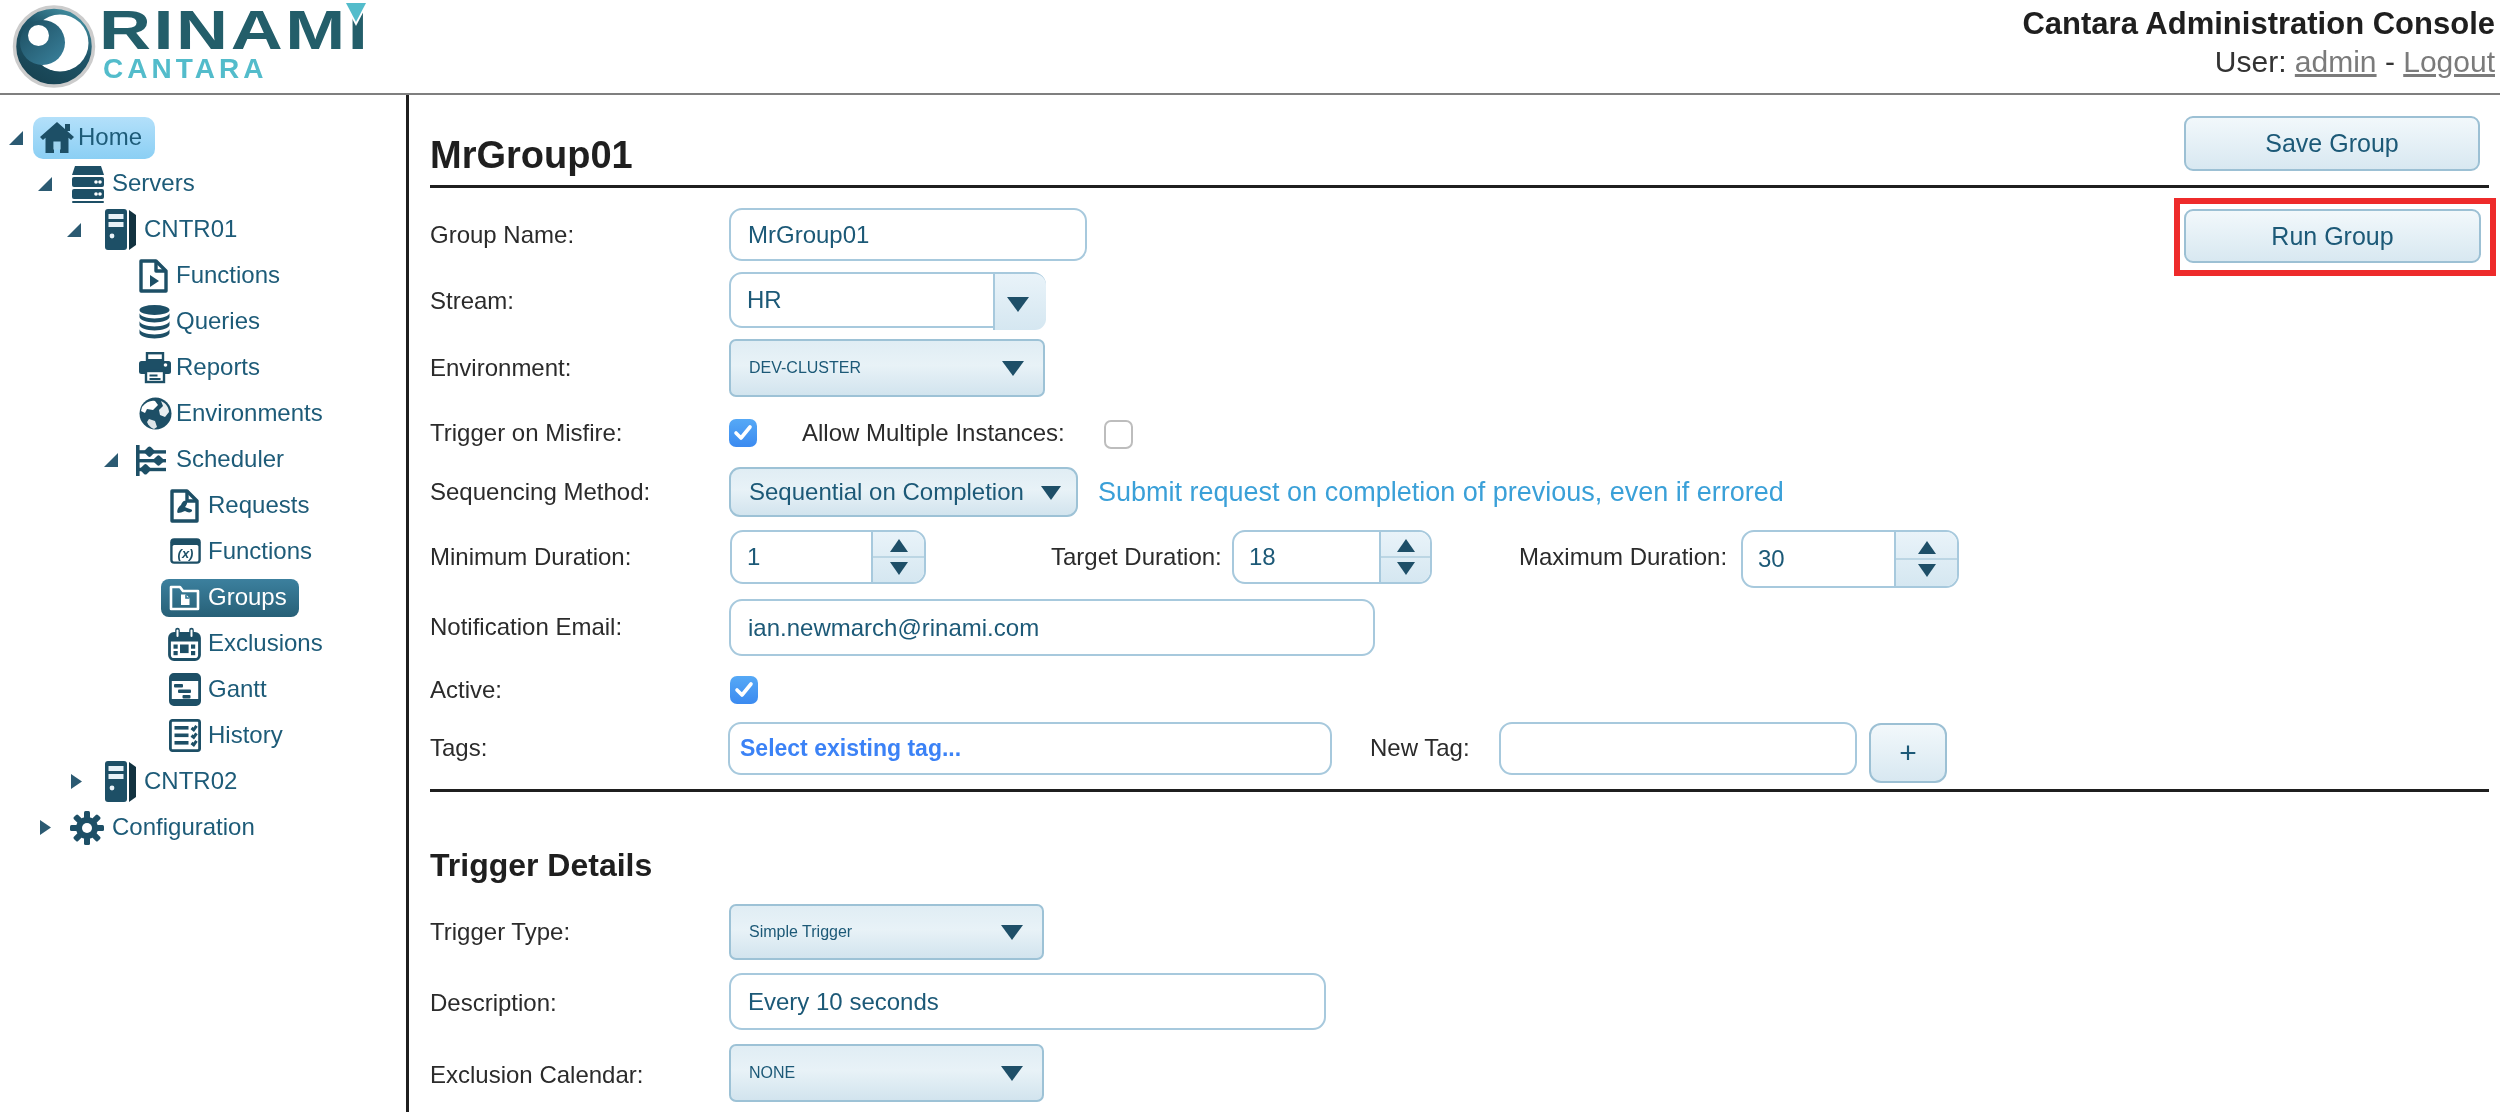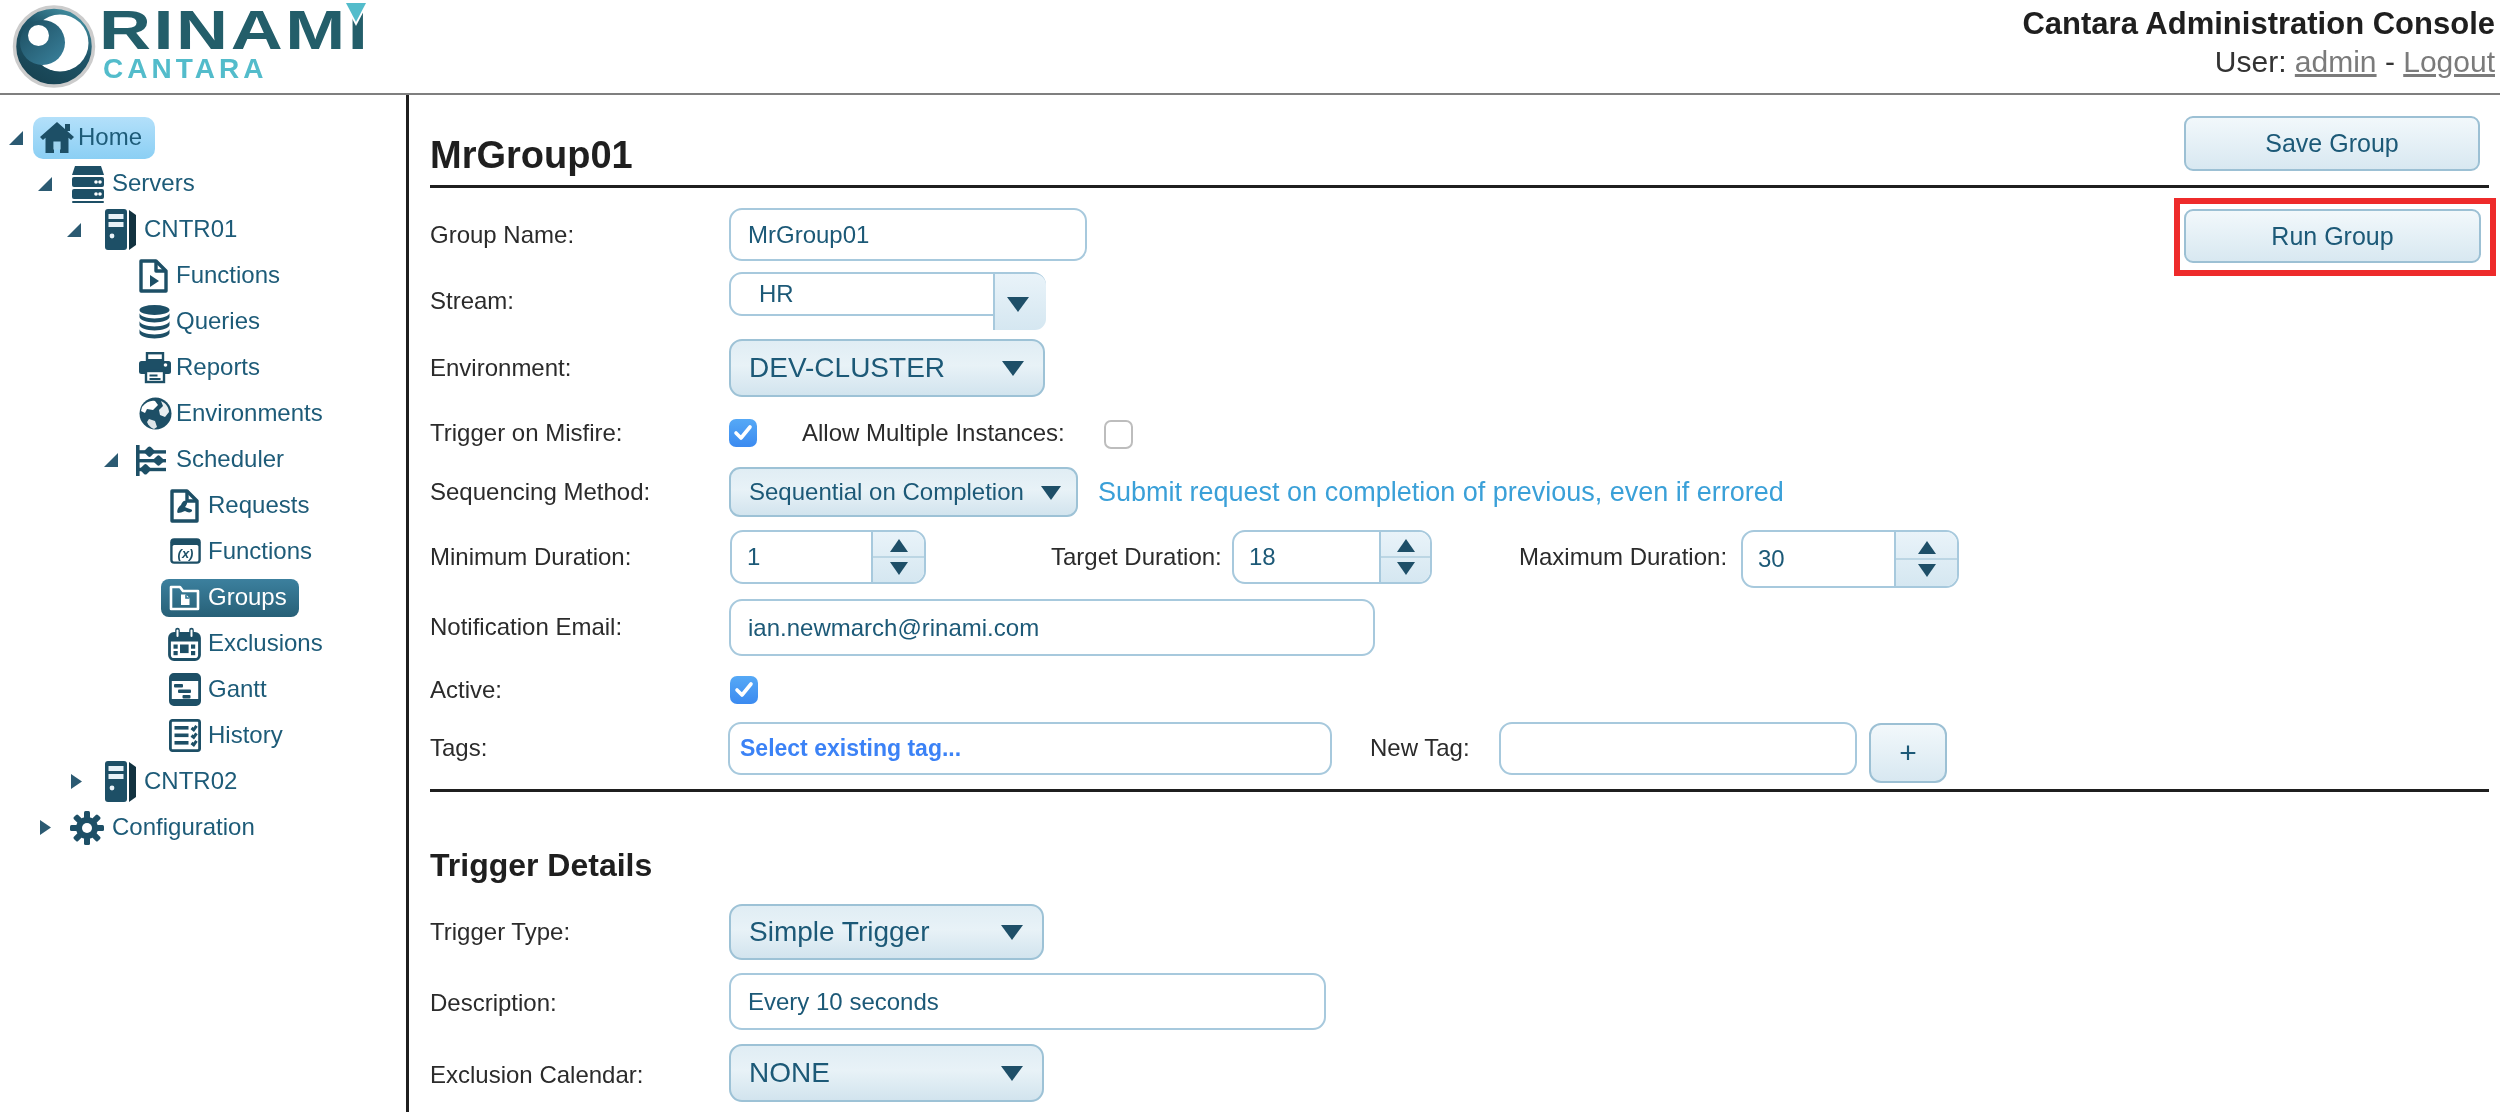--- a/index.html
+++ b/index.html
@@ -1,21 +1,21 @@
 <!DOCTYPE html>
 <html><head>
 <meta charset="utf-8">
 <style>
 html,body{margin:0;padding:0}
 body{width:2500px;height:1112px;font-family:"Liberation Sans",sans-serif;background:#fff;position:relative;overflow:hidden}
 .a{position:absolute}
 .lbl{position:absolute;font-size:24px;line-height:30px;color:#2b2b2b;white-space:nowrap}
 .tlbl{position:absolute;font-size:24px;line-height:30px;color:#1d5b78;white-space:nowrap}
 .inp{position:absolute;box-sizing:border-box;background:#fff;border:2px solid #a7c9dd;border-radius:13px;color:#1c5977;font-size:24px;display:flex;align-items:center;padding-left:17px;white-space:nowrap}
-.sel{position:absolute;box-sizing:border-box;background:linear-gradient(#e0edf4,#e8f2f7 45%,#d2e4ee);border:2px solid #9dc2d6;border-radius:13px;color:#1c5977;font-size:28px;display:flex;align-items:center;padding-left:18px;white-space:nowrap}
+.sel{position:absolute;box-sizing:border-box;background:linear-gradient(#e0edf4,#e8f2f7 45%,#d2e4ee);border:2px solid #9dc2d6;border-radius:7px;color:#1c5977;font-size:16px;display:flex;align-items:center;padding-left:18px;white-space:nowrap}
 .car{position:absolute;right:19px;top:50%;margin-top:-7px;width:0;height:0;border-left:11px solid transparent;border-right:11px solid transparent;border-top:15px solid #1e4f68}
 .btn{position:absolute;box-sizing:border-box;width:296px;height:55px;background:linear-gradient(#f2f8fb,#d8e8f1);border:2px solid #9cc0d4;border-radius:9px;color:#1c5977;font-size:25px;display:flex;align-items:center;justify-content:center}
 .hr{position:absolute;left:430px;width:2059px;height:3px;background:#1f1f1f}
 .cbc{position:absolute;width:28px;height:28px;border-radius:7px;background:linear-gradient(#56a9f6,#3b8af0)}
 .cbu{position:absolute;box-sizing:border-box;width:29px;height:29px;border-radius:7px;background:#fff;border:2px solid #bdbdbd}
 .spinw{position:absolute;box-sizing:border-box;background:#fff;border:2px solid #a7c9dd;border-radius:13px;overflow:hidden;display:flex}
 .spinw .val{flex:1;display:flex;align-items:center;padding-left:15px;font-size:24px;color:#1c5977}
 .spinw .ud{width:51px;border-left:2px solid #a7c9dd;background:linear-gradient(#e9f3f9,#d5e7f1);display:flex;flex-direction:column;align-items:center;justify-content:center;position:relative}
 .spinw .ud:before{content:'';position:absolute;left:0;top:50%;width:100%;height:2px;background:#bcd6e4;margin-top:-1px}
 .upt{margin-bottom:5px}.dnt{margin-top:5px}
@@ -248,21 +248,21 @@
 <div class="hr" style="top:185px"></div>
 <div class="hr" style="top:789px"></div>
 <div class="btn" style="left:2184px;top:116px">Save Group</div>
 <div class="a" style="left:2174px;top:198px;width:322px;height:78px;border:6px solid #ee2b2b;box-sizing:border-box"></div>
 <div class="btn" style="left:2184px;top:209px;width:297px;height:54px">Run Group</div>
 
 <div class="lbl" style="left:430px;top:220px">Group Name:</div>
 <div class="inp" style="left:729px;top:208px;width:358px;height:53px">MrGroup01</div>
 
 <div class="lbl" style="left:430px;top:286px">Stream:</div>
-<div class="inp" style="left:729px;top:272px;width:317px;height:44px;padding-left:28px">HR</div>
+<div class="inp" style="left:729px;top:272px;width:317px;height:56px;padding-left:16px">HR</div>
 <div class="a" style="left:993px;top:274px;width:51px;height:56px;border-left:2px solid #a7c9dd;border-radius:0 11px 11px 0;background:linear-gradient(#e9f3f9,#d5e7f1)"></div>
 <div class="car" style="left:1007px;top:297px;right:auto;margin:0"></div>
 
 <div class="lbl" style="left:430px;top:353px">Environment:</div>
 <div class="sel" style="left:729px;top:339px;width:316px;height:58px">DEV-CLUSTER<span class="car"></span></div>
 
 <div class="lbl" style="left:430px;top:418px">Trigger on Misfire:</div>
 <div class="cbc" style="left:729px;top:419px"><svg width="28" height="28" viewBox="0 0 28 28">
       <polyline points="7,14 12,19 21,8" fill="none" stroke="#fff" stroke-width="3.6" stroke-linecap="round" stroke-linejoin="round"></polyline>
     </svg></div>

